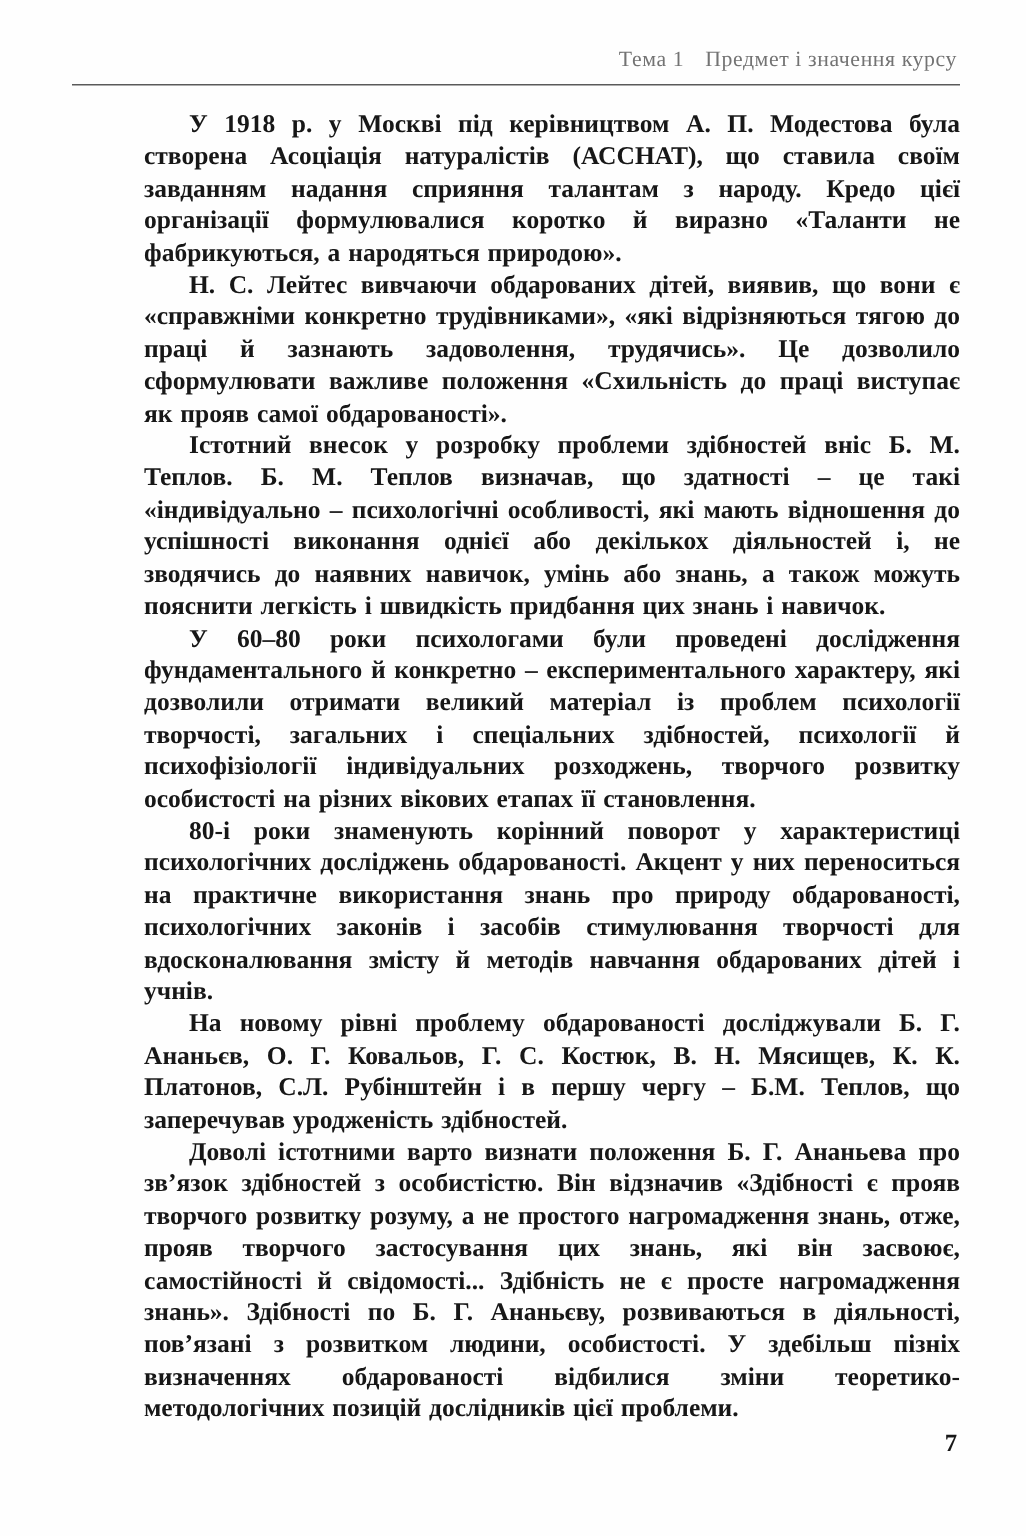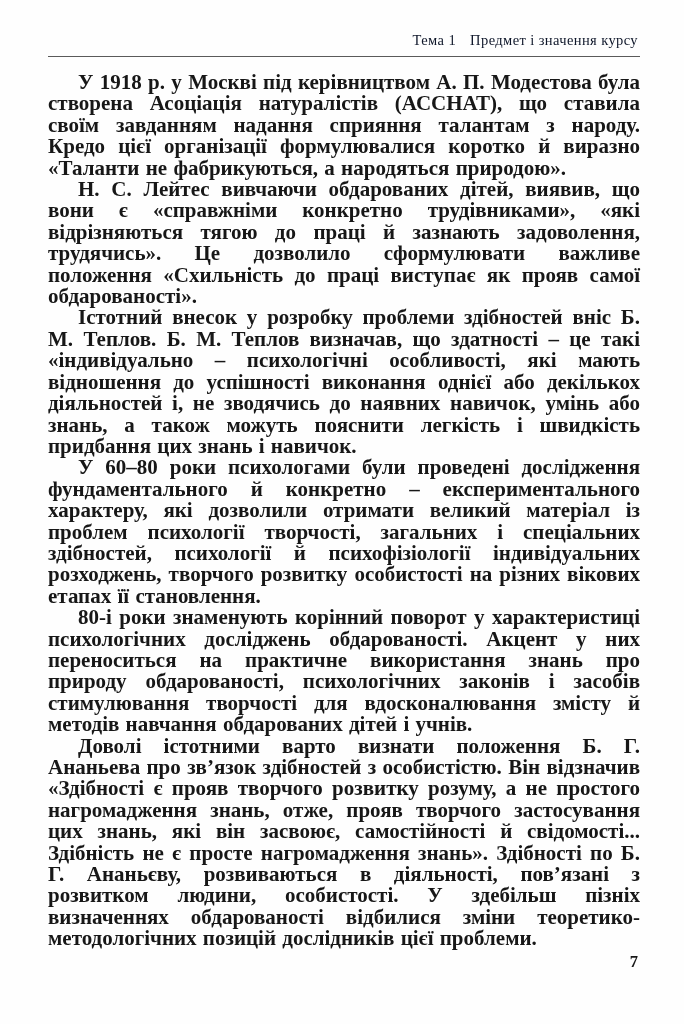--- a/index.html
+++ b/index.html
@@ -11,37 +11,38 @@
     margin: 0 auto;
     background: #fefefe;
     padding: 32px 44px 0 48px;
     font-family: "Liberation Serif", serif;
     overflow: hidden;
   }
   .page-header {
     text-align: right;
     font-size: 14.5px;
     font-weight: 400;
-    color: #0f172a;
+    color: #737373;
     letter-spacing: 0.4px;
     padding-right: 2px;
   }
   .hdr-gap { display: inline-block; width: 14px; }
   .header-rule {
     border: none;
     border-top: 1.4px solid #5a5a5a;
     margin-top: 7px;
   }
   .page-body {
     margin-top: 15px;
-    font-size: 21px;
+    font-size: 17px;
     font-weight: 700;
     color: #171717;
     line-height: 21.4px;
     text-align: justify;
+    margin-left: 48px;
   }
   .page-body p {
     text-indent: 30px;
     word-spacing: 1px;
   }
   .page-number {
     position: absolute;
     right: 46px;
     bottom: 52px;
     font-size: 16.5px;
@@ -59,18 +60,19 @@
   </header>
 
   <hr class="header-rule">
 
   <main class="page-body">
     <p>У 1918 р. у Москві під керівництвом А. П. Модестова була створена Асоціація натуралістів (АССНАТ), що ставила своїм завданням надання сприяння талантам з народу. Кредо цієї організації формулювалися коротко й виразно «Таланти не фабрикуються, а народяться природою».</p>
     <p>Н. С. Лейтес вивчаючи обдарованих дітей, виявив, що вони є «справжніми конкретно трудівниками», «які відрізняються тягою до праці й зазнають задоволення, трудячись». Це дозволило сформулювати важливе положення «Схильність до праці виступає як прояв самої обдарованості».</p>
     <p>Істотний внесок у розробку проблеми здібностей вніс Б. М. Теплов. Б. М. Теплов визначав, що здатності – це такі «індивідуально – психологічні особливості, які мають відношення до успішності виконання однієї або декількох діяльностей і, не зводячись до наявних навичок, умінь або знань, а також можуть пояснити легкість і швидкість придбання цих знань і навичок.</p>
     <p>У 60–80 роки психологами були проведені дослідження фундаментального й конкретно – експериментального характеру, які дозволили отримати великий матеріал із проблем психології творчості, загальних і спеціальних здібностей, психології й психофізіології індивідуальних розходжень, творчого розвитку особистості на різних вікових етапах її становлення.</p>
     <p>80-і роки знаменують корінний поворот у характеристиці психологічних досліджень обдарованості. Акцент у них переноситься на практичне використання знань про природу обдарованості, психологічних законів і засобів стимулювання творчості для вдосконалювання змісту й методів навчання обдарованих дітей і учнів.</p>
+    <p>На новому рівні проблему обдарованості досліджували Б. Г. Ананьєв, О. Г. Ковальов, Г. С. Костюк, В. Н. Мясищев, К. К. Платонов, С.Л. Рубінштейн і в першу чергу – Б.М. Теплов, що заперечував уродженість здібностей.</p>
     <p>Доволі істотними варто визнати положення Б. Г. Ананьева про зв’язок здібностей з особистістю. Він відзначив «Здібності є прояв творчого розвитку розуму, а не простого нагромадження знань, отже, прояв творчого застосування цих знань, які він засвоює, самостійності й свідомості... Здібність не є просте нагромадження знань». Здібності по Б. Г. Ананьєву, розвиваються в діяльності, пов’язані з розвитком людини, особистості. У здебільш пізніх визначеннях обдарованості відбилися зміни теоретико-методологічних позицій дослідників цієї проблеми.</p>
   </main>
 
   <span class="page-number">7</span>
 
 </div>
 
 </body></html>

